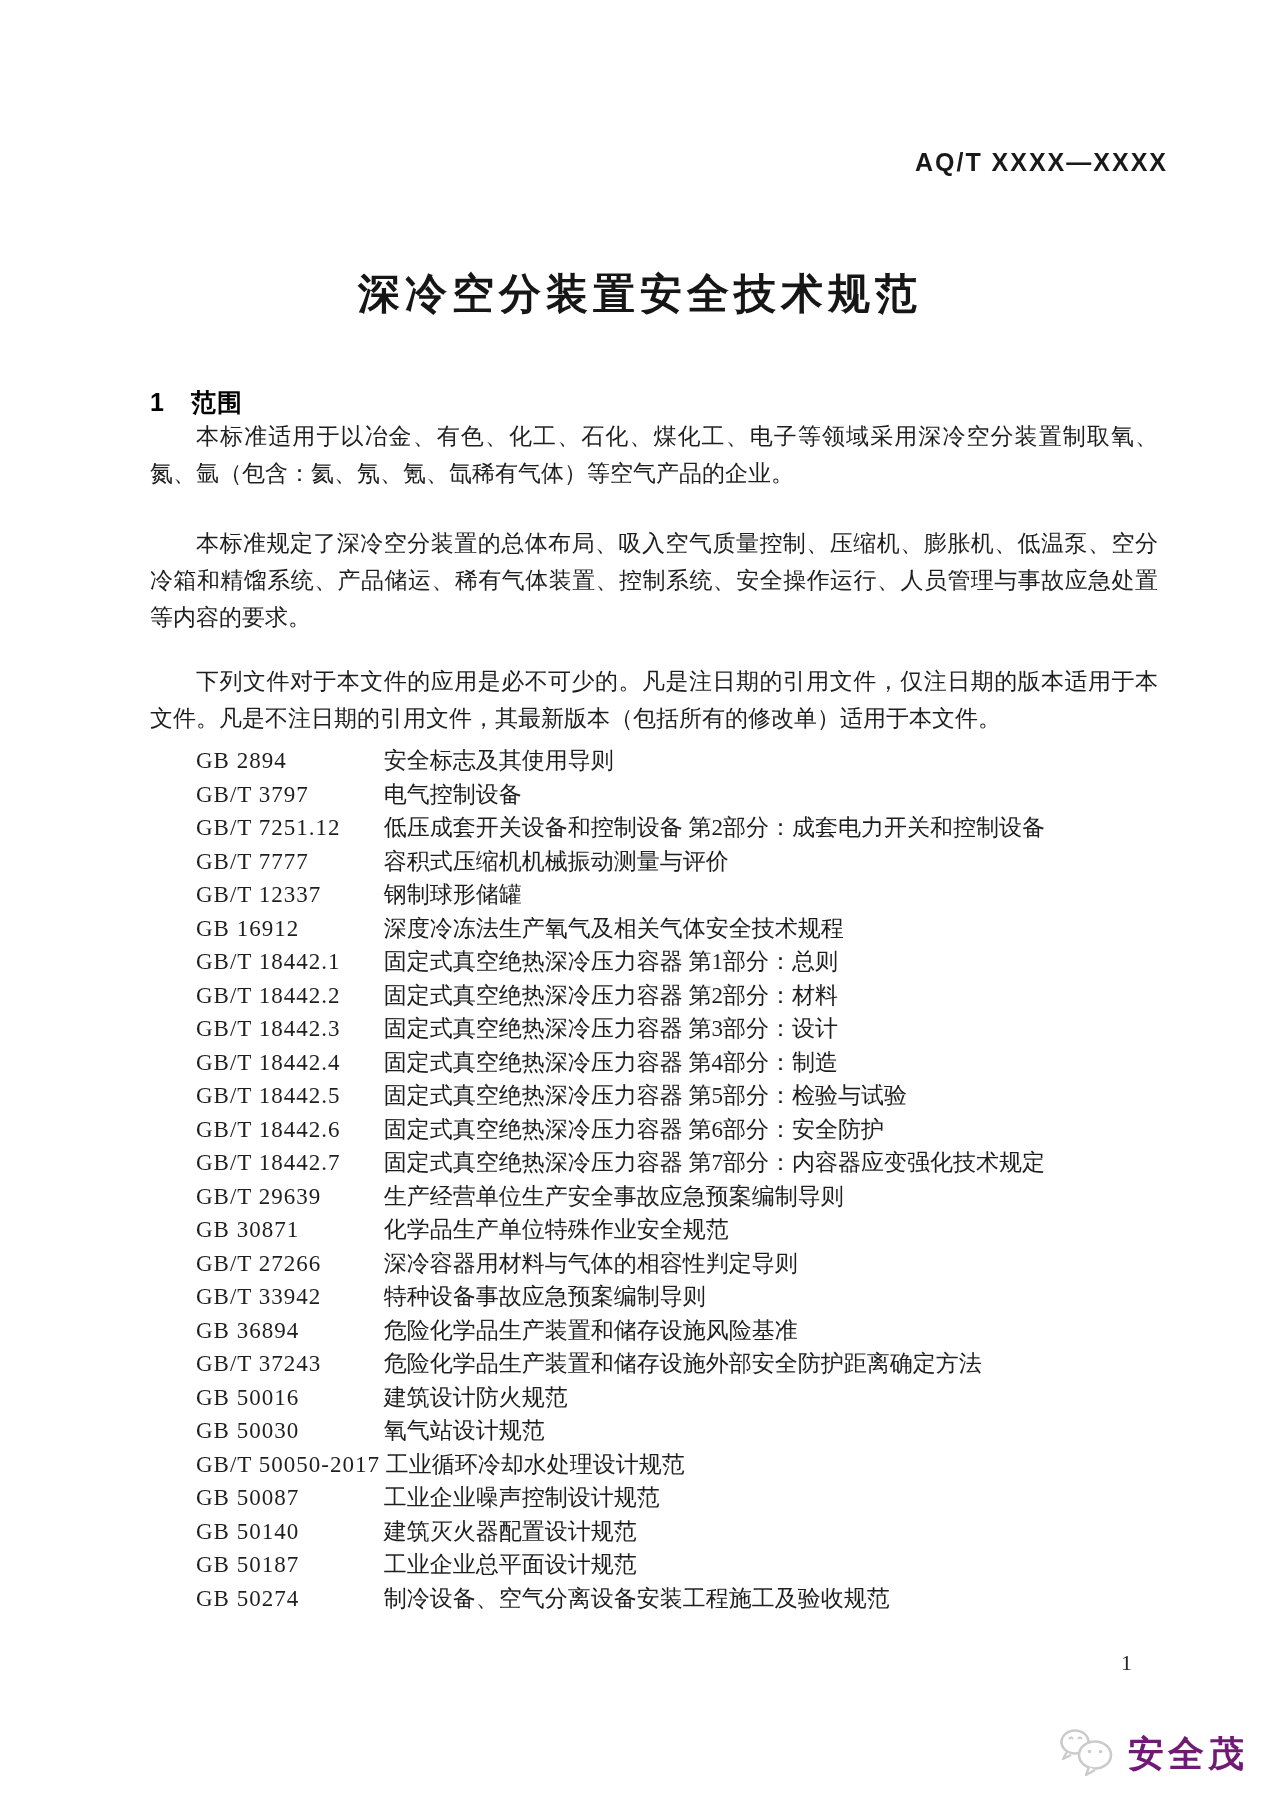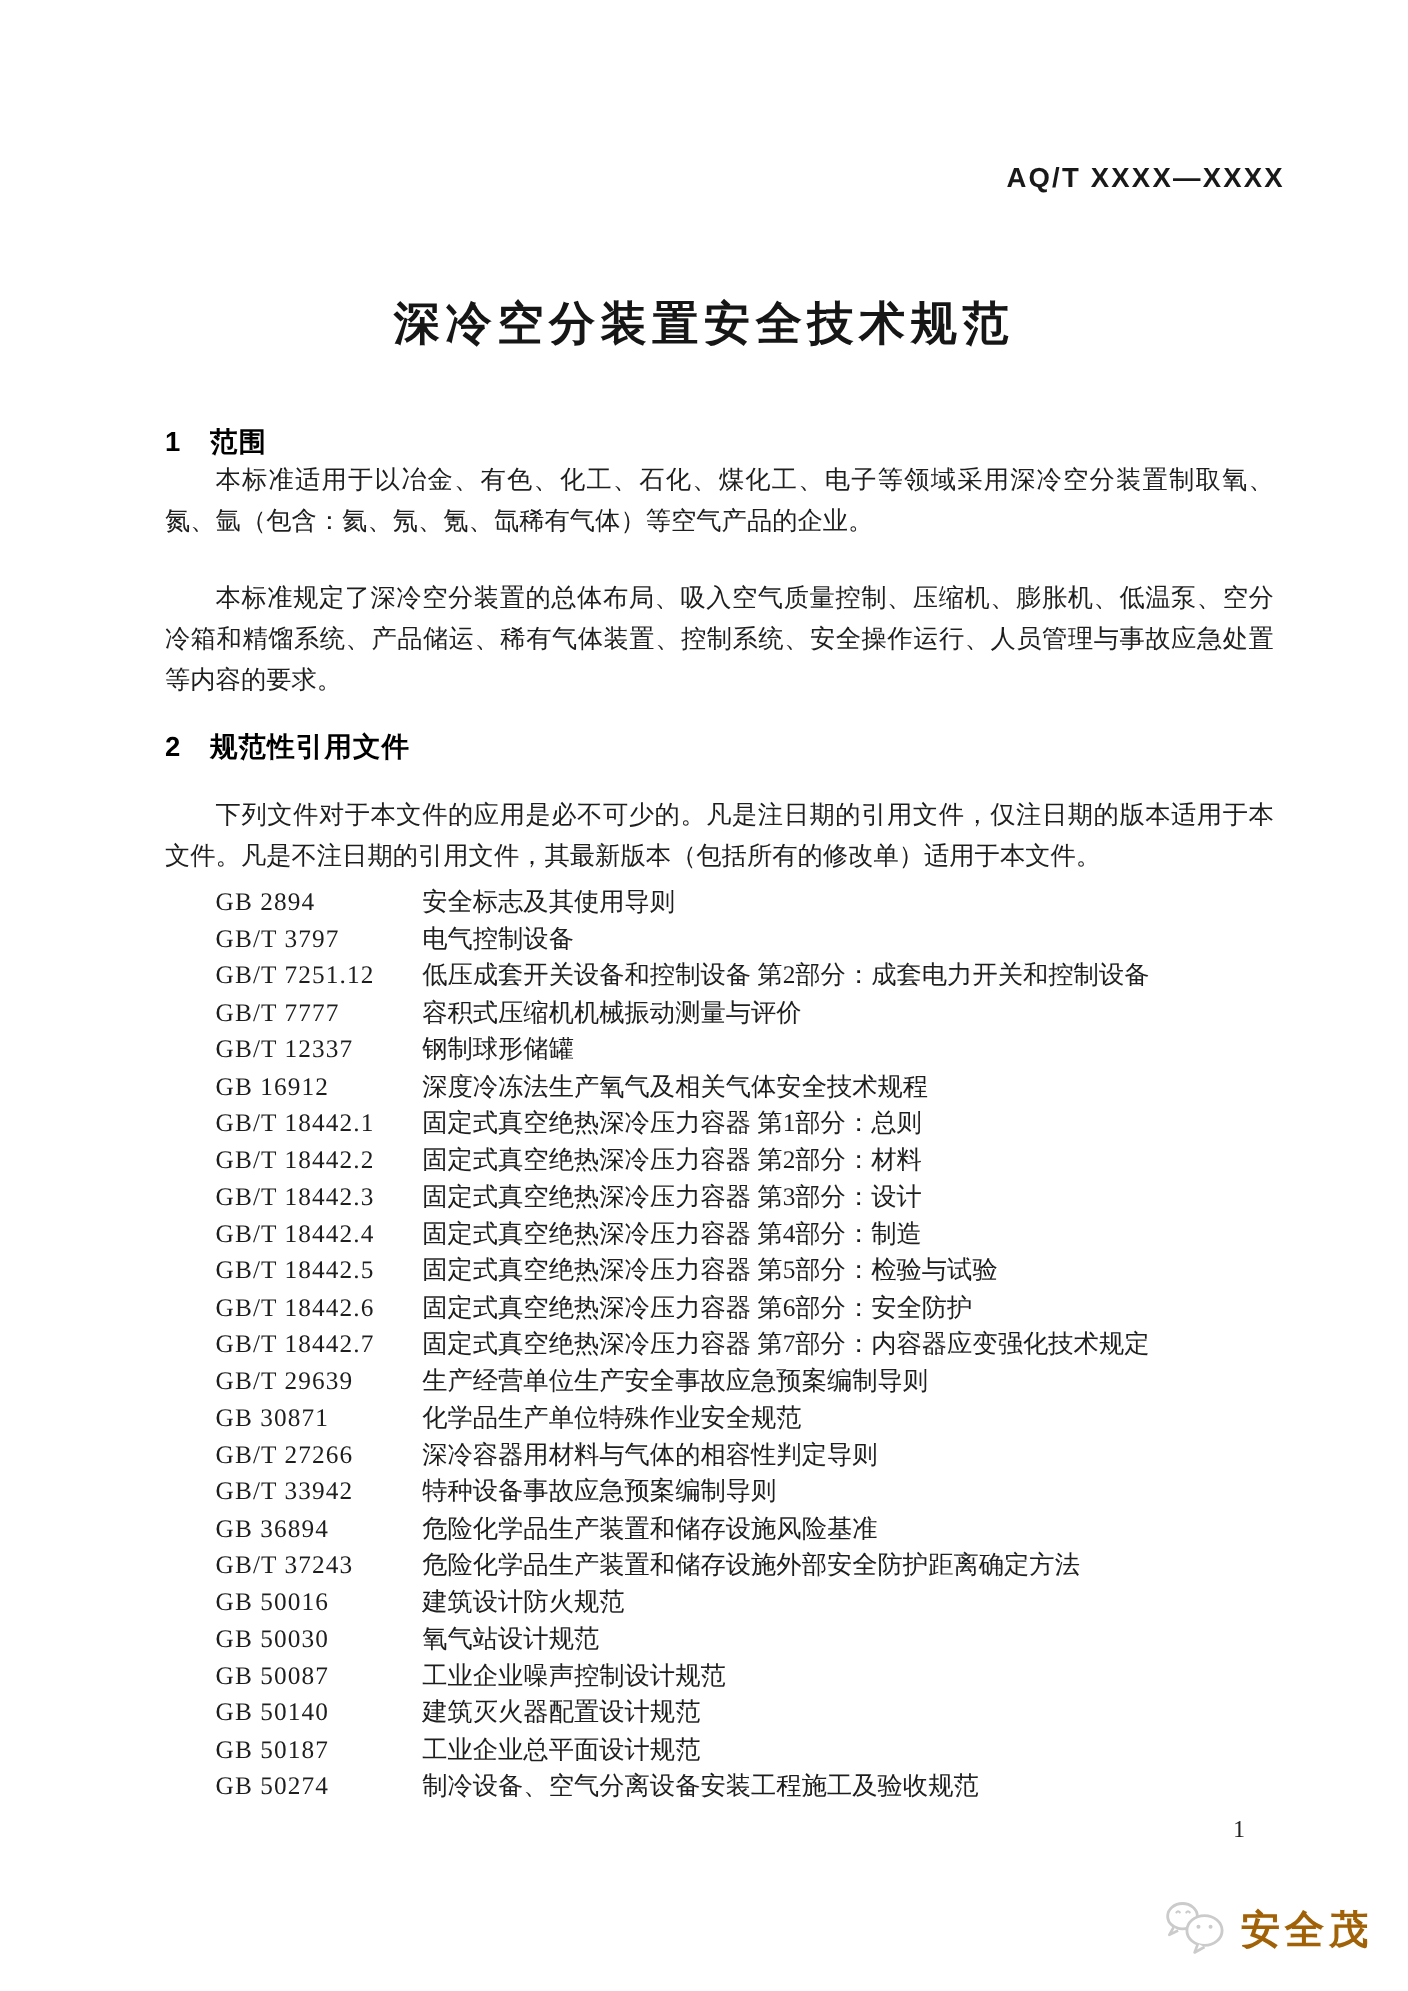--- a/index.html
+++ b/index.html
@@ -95,21 +95,21 @@
     right: 32px;
     display: flex;
     align-items: center;
     gap: 10px;
   }
   .watermark-text {
     font-family: Liberation Mono, monospace;
     font-size: 36px;
     font-weight: 600;
     letter-spacing: 4px;
-    color: #a16207;
+    color: #701a75;
     text-shadow: 1px 1px 0 #ffffff;
   }
 </style>
 </head>
 <body>
 
 <div class="page">
 
   <div class="doc-header">AQ/T XXXX—XXXX</div>
 
@@ -118,23 +118,20 @@
   <div class="content">
 
     <h2 class="sec-heading">
       <span class="sec-num">1</span><span>范围</span>
     </h2>
 
     <p class="body-para">本标准适用于以冶金、有色、化工、石化、煤化工、电子等领域采用深冷空分装置制取氧、氮、氩（包含：氦、氖、氪、氙稀有气体）等空气产品的企业。</p>
 
     <p class="body-para para-gap">本标准规定了深冷空分装置的总体布局、吸入空气质量控制、压缩机、膨胀机、低温泵、空分冷箱和精馏系统、产品储运、稀有气体装置、控制系统、安全操作运行、人员管理与事故应急处置等内容的要求。</p>
 
-    <h2 class="sec-heading h2-gap">
-      <span class="sec-num">2</span><span>规范性引用文件</span>
-    </h2>
 
     <p class="body-para p3-gap">下列文件对于本文件的应用是必不可少的。凡是注日期的引用文件，仅注日期的版本适用于本文件。凡是不注日期的引用文件，其最新版本（包括所有的修改单）适用于本文件。</p>
 
     <div class="ref-list">
         <div class="ref-item">
         <span class="ref-code">GB 2894</span>
         <span class="ref-title">安全标志及其使用导则</span>
       </div>
         <div class="ref-item">
         <span class="ref-code">GB/T 3797</span>
@@ -208,20 +205,24 @@
         <span class="ref-code">GB/T 37243</span>
         <span class="ref-title">危险化学品生产装置和储存设施外部安全防护距离确定方法</span>
       </div>
         <div class="ref-item">
         <span class="ref-code">GB 50016</span>
         <span class="ref-title">建筑设计防火规范</span>
       </div>
         <div class="ref-item">
         <span class="ref-code">GB 50030</span>
         <span class="ref-title">氧气站设计规范</span>
+      </div>
+        <div class="ref-item">
+        <span class="ref-code">GB/T 50050-2017</span>
+        <span class="ref-title">工业循环冷却水处理设计规范</span>
       </div>
         <div class="ref-item">
         <span class="ref-code">GB 50087</span>
         <span class="ref-title">工业企业噪声控制设计规范</span>
       </div>
         <div class="ref-item">
         <span class="ref-code">GB 50140</span>
         <span class="ref-title">建筑灭火器配置设计规范</span>
       </div>
         <div class="ref-item">

